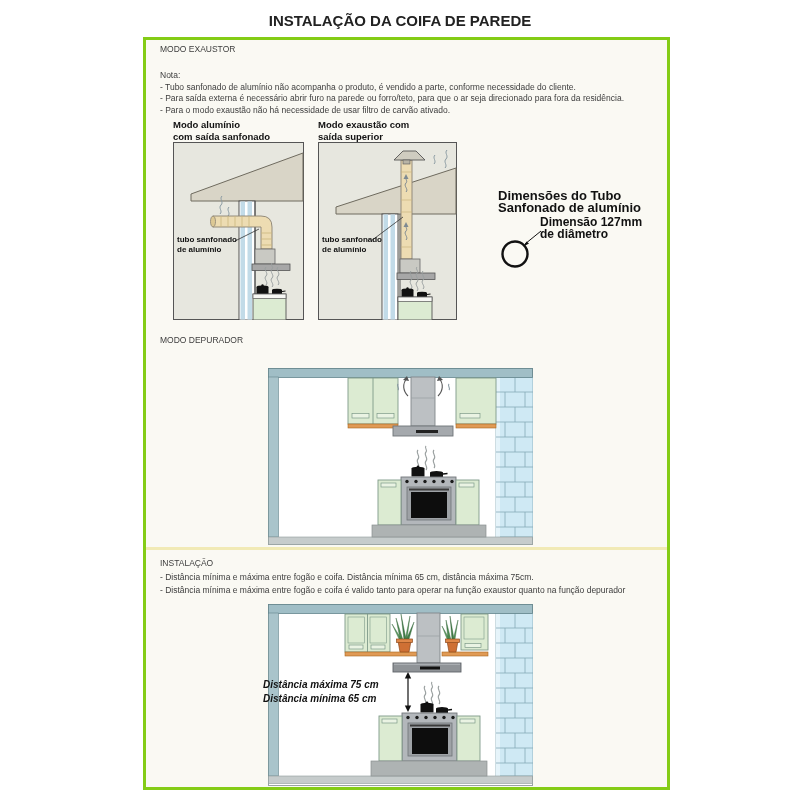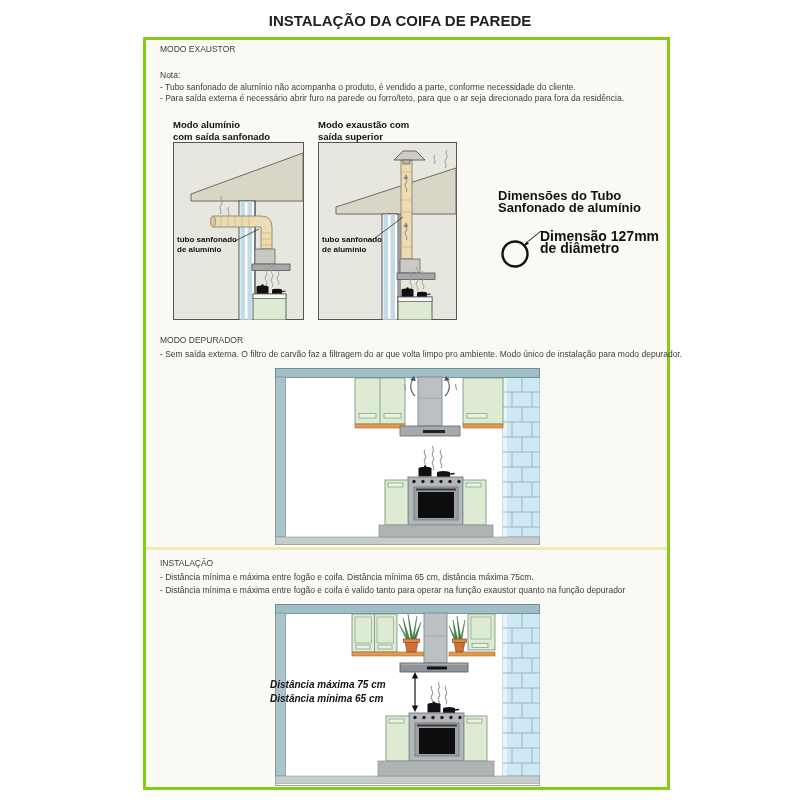--- a/index.html
+++ b/index.html
@@ -8,35 +8,36 @@
   .content-box{position:absolute;left:143px;top:37px;width:527px;height:753px;border:3px solid #84cc16;background:#faf9f3;box-sizing:border-box;}
   .t{position:absolute;left:14px;font-size:8.5px;color:#3d3d3d;white-space:nowrap;}
   .divider{position:absolute;left:0;right:0;top:507px;height:3px;background:#f1eab5;}
   .ex-fig{position:absolute;}
   .fig-title{font-size:9.5px;font-weight:bold;line-height:11.5px;color:#111;height:23px;white-space:nowrap;}
   .tube-label{position:absolute;left:4px;top:116px;font-size:8px;font-weight:bold;line-height:10px;color:#111;white-space:nowrap;}
   .tube-dim{position:absolute;left:352px;top:150px;width:170px;}
   .dim-heading{font-size:13px;font-weight:bold;line-height:11.5px;color:#111;white-space:nowrap;}
   .dim-row{display:flex;align-items:flex-start;margin-top:4px;}
   .dim-row svg{margin-top:8px;flex:none;}
-  .dim-label{font-size:14px;font-weight:bold;line-height:11.5px;color:#111;margin-left:-4px;white-space:nowrap;margin-top:14px;}
-  .kitchen{position:absolute;left:113px;padding-left:16px;}
+  .dim-label{font-size:12px;font-weight:bold;line-height:11.5px;color:#111;margin-left:-4px;white-space:nowrap;}
+  .kitchen{position:absolute;left:106px;padding-left:16px;}
   .distance-labels{position:absolute;left:11px;top:74px;font-size:10px;font-weight:bold;font-style:italic;line-height:13.5px;color:#111;white-space:nowrap;}
 </style>
 </head>
 <body>
 
 <div class="page-title">INSTALAÇÃO DA COIFA DE PAREDE</div>
 
 <div class="content-box">
 
   <div class="t" style="top:4px;">MODO EXAUSTOR</div>
   <div class="t" style="top:30px;">Nota:</div>
   <div class="t" style="top:42px;">- Tubo sanfonado de alumínio não acompanha o produto, é vendido a parte, conforme necessidade do cliente.</div>
   <div class="t" style="top:53px;">- Para saída externa é necessário abrir furo na parede ou forro/teto, para que o ar seja direcionado para fora da residência.</div>
+  <div class="t" style="top:65px;">- Para o modo exaustão não há necessidade de usar filtro de carvão ativado.</div>
 
   <div class="ex-fig" style="left:27px;top:79px;width:131px;">
     <div class="fig-title">
       <div>Modo alumínio</div>
       <div>com saída sanfonado</div>
     </div>
     <svg viewBox="0 0 131 178" width="131" height="178">
       <rect x="0.5" y="0.5" width="130" height="177" fill="#e7e7df" stroke="#555" stroke-width="1"></rect>
       <polygon points="18,52 130,11 130,59 18,59" fill="#d9d5c7" stroke="#6e6a5e" stroke-width="1"></polygon>
       <g>
@@ -170,21 +171,20 @@
         <polygon points="25.5,21.5 31,18.5 28.5,16.5" fill="#111"></polygon>
       </svg>
       <div class="dim-label">
         <div>Dimensão 127mm</div>
         <div>de diâmetro</div>
       </div>
     </div>
   </div>
 
   <div class="t" style="top:295px;">MODO DEPURADOR</div>
-  <div class="t" style="top:309px;">- Sem saída externa. O filtro de carvão faz a filtragem do ar que volta limpo pro ambiente. Modo único de instalação para modo depurador.</div>
 
   <div class="kitchen" style="top:328px;width:265px;height:177px;">
     <svg viewBox="0 0 265 177" width="265" height="177">
       <rect x="0.5" y="0.5" width="264" height="176" fill="#ffffff" stroke="#98a3a3" stroke-width="1"></rect>
       <g>
         <rect x="228" y="9" width="37" height="160" fill="#cfe9f4" stroke="#86aab8" stroke-width="0.8"></rect>
         <rect x="228" y="9" width="4" height="160" fill="#e6f4fa"></rect>
         <g stroke="#86aab8" stroke-width="0.8">
           <line x1="228" y1="24" x2="265" y2="24"></line>
             <line x1="228" y1="39" x2="265" y2="39"></line>

